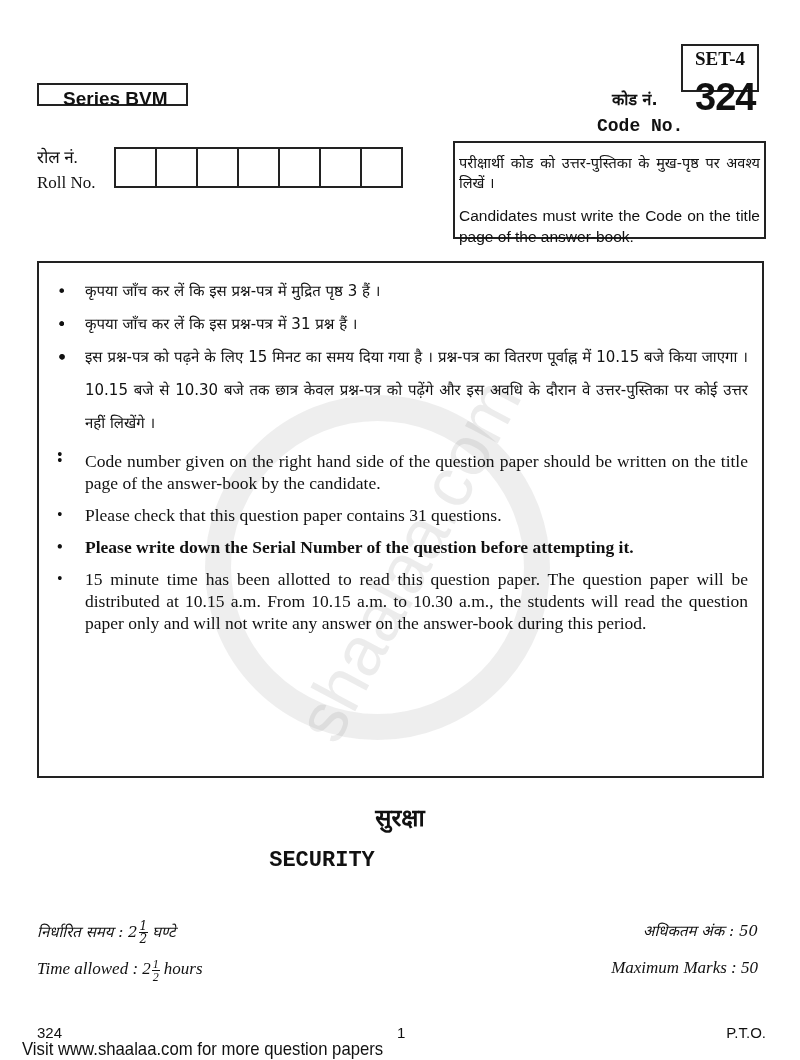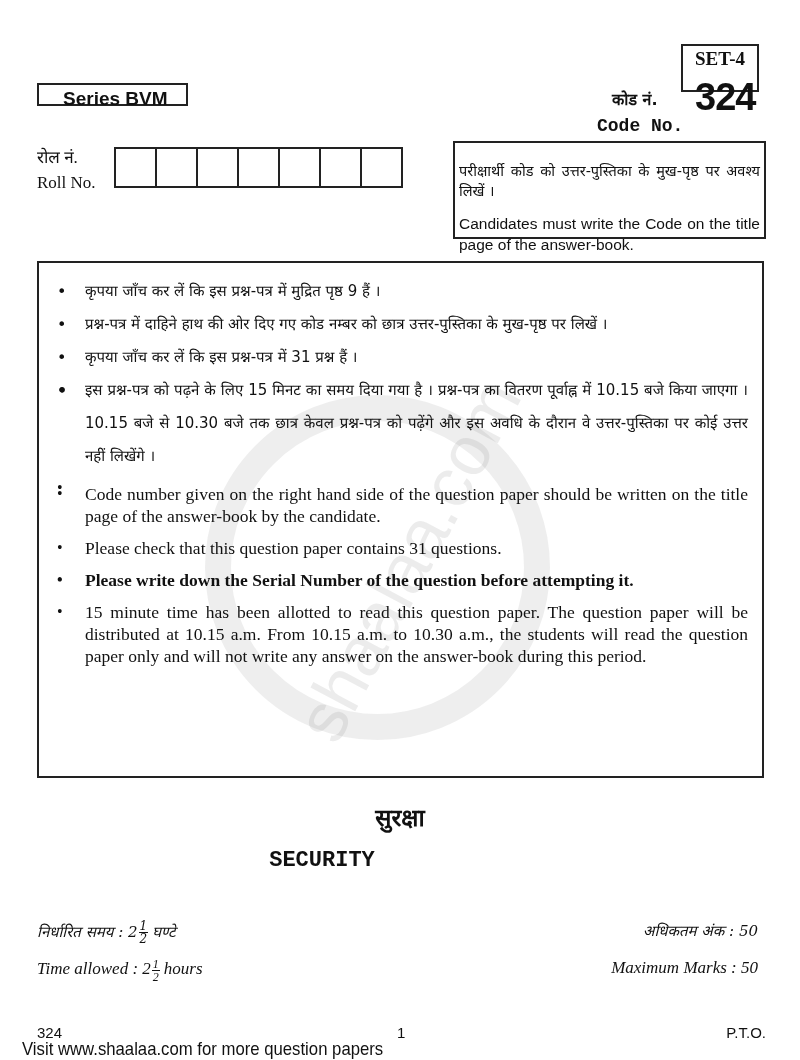--- a/index.html
+++ b/index.html
@@ -10,21 +10,21 @@
   .series-box { position: absolute; left: 37px; top: 83px; width: 151px; height: 23px; border: 2px solid #222; box-sizing: border-box;
     font-family: "Liberation Sans", sans-serif; font-weight: bold; font-size: 19px; line-height: 27px; padding-left: 24px; }
   .code-hindi { position: absolute; left: 612px; top: 88px; font-family: "DejaVu Sans", sans-serif; font-weight: bold; font-size: 16px; }
   .code-num { position: absolute; left: 695px; top: 76px; font-family: "Liberation Sans", sans-serif; font-weight: bold; font-size: 38px; letter-spacing: -1px; }
   .code-eng { position: absolute; left: 597px; top: 116px; font-family: Liberation Mono, monospace; font-weight: bold; font-size: 18px; }
 
   .roll-label { position: absolute; left: 37px; top: 145px; font-family: "Liberation Serif", serif; font-size: 17px; line-height: 25px; }
   .roll-boxes { position: absolute; left: 114px; top: 147px; display: flex; border-left: 2px solid #222; }
   .roll-box { width: 41px; height: 41px; border: 2px solid #222; border-left: none; box-sizing: border-box; }
 
-  .cand-box { position: absolute; left: 453px; top: 141px; width: 313px; height: 98px; border: 2px solid #222; box-sizing: border-box; padding: 18px 4px; }
+  .cand-box { position: absolute; left: 453px; top: 141px; width: 313px; height: 98px; border: 2px solid #222; box-sizing: border-box; padding: 10px 4px; }
   .cand-hindi { font-family: "DejaVu Sans", sans-serif; font-size: 14.5px; line-height: 20px; text-align: justify; }
   .cand-eng { font-family: "Liberation Sans", sans-serif; font-size: 15.5px; line-height: 21px; margin-top: 12px; text-align: justify; }
 
   .instr-box { position: absolute; left: 37px; top: 261px; width: 727px; height: 517px; border: 2px solid #222; box-sizing: border-box; padding: 12px 14px 0 16px; }
   .instr-list { list-style: none; margin: 0; padding: 0; }
   .instr-item { position: relative; padding-left: 30px; margin-bottom: 9px; text-align: justify; }
   .instr-item .bullet { position: absolute; left: 2px; top: 0; font-size: 16px; }
   .hi { font-family: "DejaVu Sans", sans-serif; font-size: 15px; line-height: 33px; margin-bottom: 0; }
   .en { font-family: "Liberation Serif", serif; font-size: 17.5px; line-height: 22px; margin-bottom: 10px; }
   .en.first { margin-top: 4px; }
@@ -76,22 +76,22 @@
   <div class="roll-box"></div>
 </div>
 
 <div class="cand-box">
   <div class="cand-hindi">परीक्षार्थी कोड को उत्तर-पुस्तिका के मुख-पृष्ठ पर अवश्य लिखें ।</div>
   <div class="cand-eng">Candidates must write the Code on the title page of the answer-book.</div>
 </div>
 
 <div class="instr-box">
   <ul class="instr-list">
-    <li class="instr-item hi"><span class="bullet">•</span><span>कृपया जाँच कर लें कि इस प्रश्न-पत्र में मुद्रित पृष्ठ 9 हैं ।</span></li>
-    <li class="instr-item hi"><span class="bullet">•</span><span>प्रश्न-पत्र में दाहिने हाथ की ओर दिए गए कोड नम्बर को छात्र उत्तर-पुस्तिका के मुख-पृष्ठ पर लिखें ।</span></li>
+    <li class="instr-item hi"><span class="bullet">•</span><span>कृपया जाँच कर लें कि इस प्रश्न-पत्र में मुद्रित पृष्ठ 3 हैं ।</span></li>
+    <li class="instr-item hi"><span class="bullet">•</span></li>
     <li class="instr-item hi"><span class="bullet">•</span><span>कृपया जाँच कर लें कि इस प्रश्न-पत्र में 31 प्रश्न हैं ।</span></li>
     <li class="instr-item hi bold"><span class="bullet">•</span></li>
     <li class="instr-item hi"><span class="bullet">•</span><span>इस प्रश्न-पत्र को पढ़ने के लिए 15 मिनट का समय दिया गया है । प्रश्न-पत्र का वितरण पूर्वाह्न में 10.15 बजे किया जाएगा । 10.15 बजे से 10.30 बजे तक छात्र केवल प्रश्न-पत्र को पढ़ेंगे और इस अवधि के दौरान वे उत्तर-पुस्तिका पर कोई उत्तर नहीं लिखेंगे ।</span></li>
     <li class="instr-item en first"><span class="bullet">•</span></li>
     <li class="instr-item en"><span class="bullet">•</span><span>Code number given on the right hand side of the question paper should be written on the title page of the answer-book by the candidate.</span></li>
     <li class="instr-item en"><span class="bullet">•</span><span>Please check that this question paper contains 31 questions.</span></li>
     <li class="instr-item en bold"><span class="bullet">•</span><span>Please write down the Serial Number of the question before attempting it.</span></li>
     <li class="instr-item en"><span class="bullet">•</span><span>15 minute time has been allotted to read this question paper. The question paper will be distributed at 10.15 a.m. From 10.15 a.m. to 10.30 a.m., the students will read the question paper only and will not write any answer on the answer-book during this period.</span></li>
   </ul>
 </div>

